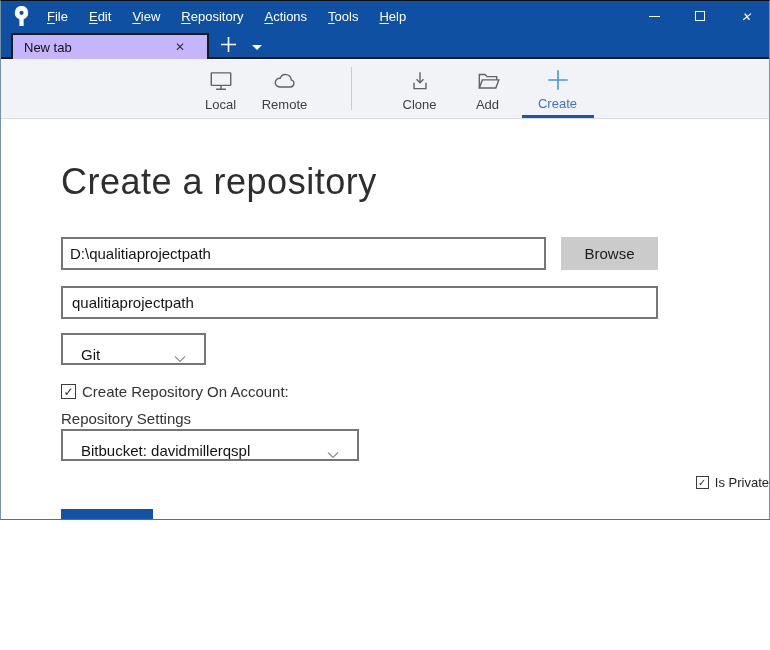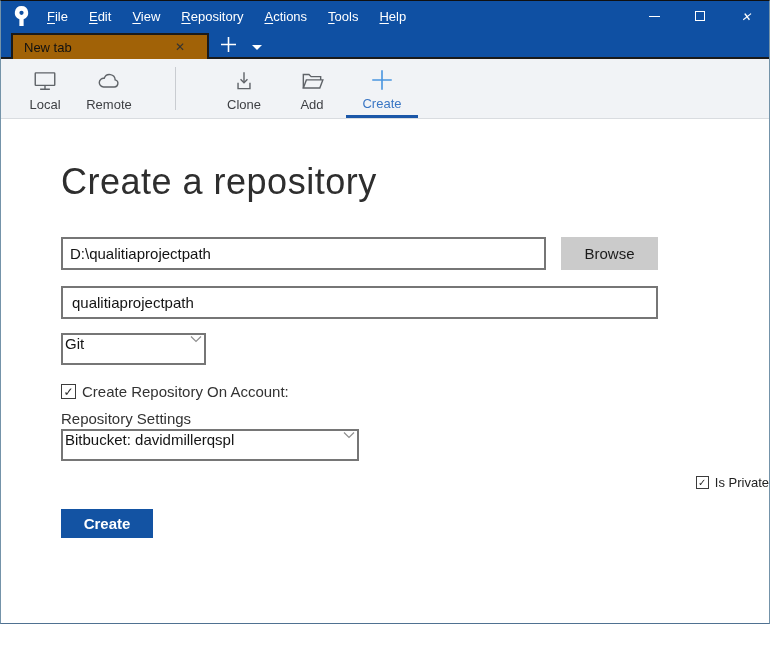--- a/index.html
+++ b/index.html
@@ -1,18 +1,18 @@
 <!DOCTYPE html>
 <html><head>
 <meta charset="utf-8">
 <style>
   * { box-sizing: border-box; margin: 0; padding: 0; }
   html,body { width:770px; height:650px; font-family:"Liberation Sans", sans-serif; }
   .window {
-    width:770px; height:624px;
+    width:770px; height:520px;
     border-left:1px solid #7493a9; border-right:1px solid #7493a9;
     border-bottom:1px solid #4f7191; border-top:1px solid #101010;
     display:flex; flex-direction:column; background:#fff; overflow:hidden;
   }
 
   
   .titlebar { height:30px; background:#0f50a3; display:flex; align-items:center; flex:0 0 auto; }
   .logo { margin-left:12px; width:17px; height:22px; display:flex; align-items:center; }
   .menubar { display:flex; margin-left:15px; column-gap:17px; }
   .menu-item { color:#fff; font-size:13px; cursor:default; padding:2px 2px; }
@@ -22,34 +22,34 @@
   .win-btn { width:46px; height:30px; display:flex; align-items:center; justify-content:center; }
   .ic-min { display:block; width:11px; height:1px; background:#fff; }
   .ic-max { display:block; width:10px; height:10px; border:1px solid #fff; }
   .ic-close::after { content:"\2715"; color:#fff; font-size:12px; }
 
   
   .tabbar { height:26px; background:#0f50a3; display:flex; align-items:flex-end; flex:0 0 auto; }
   .tabline { height:2px; background:#1a1a1a; flex:0 0 auto; }
   .tab {
     width:198px; height:26px; margin-left:10px; margin-bottom:-2px;
-    background:#a16207; border:2px solid #1a1a1a; border-bottom:none;
+    background:#c4b5fd; border:2px solid #1a1a1a; border-bottom:none;
     position:relative; z-index:2;
     display:flex; align-items:center; justify-content:space-between;
     padding:0 22px 0 11px; font-size:13px; color:#111;
   }
   .tab-close { font-size:12px; color:#333; cursor:default; }
   .tab-close::after { content:"\2715"; }
   .newtab-btn { margin-left:11px; margin-bottom:4px; display:flex; align-items:center; }
   .tab-dd { margin-left:15px; margin-bottom:7px; width:0; height:0;
     border-left:5px solid transparent; border-right:5px solid transparent; border-top:5px solid #fff; }
 
   
   .toolbar { height:60px; background:#f1f3f6; border-bottom:1px solid #d9dce0;
-    display:flex; align-items:stretch; padding-left:12px; flex:0 0 auto; }
+    display:flex; align-items:stretch; padding-left:12px; flex:0 0 auto;justify-content:center; }
   .tb-item { width:64px; display:flex; flex-direction:column; align-items:center;
     justify-content:center; gap:3px; padding-top:3px; }
   .tb-item .lbl { font-size:13px; color:#3d3f43; }
   .tb-item.wide { width:68px; }
   .tb-item.active { border-bottom:3px solid #1b57a8; padding-bottom:0; width:72px; }
   .tb-item.active .lbl { color:#3a76c4; }
   .tb-divider { width:1px; background:#c9ccd1; margin:8px 34px; }
   .tb-ico { width:26px; height:26px; }
 
   
@@ -61,21 +61,21 @@
     height:33px; border:2px solid #767676; background:#fff; color:#141414;
     font-size:15px; font-family:"Liberation Sans", sans-serif; padding:0 9px; outline:none;
   }
   .txt-input::placeholder { color:#9a9a9a; }
   .inp-path { width:485px;padding-left:7px; }
   .btn-browse { margin-left:15px; width:97px; height:33px; background:#cbcbcb; border:none;
     font-size:15px; color:#1b1b1b; font-family:"Liberation Sans", sans-serif; cursor:default; }
   .inp-name { margin:16px 0 0 60px; width:597px; display:block; }
 
   .select { margin-left:60px; height:32px; border:2px solid #767676; background:#fff;
-    display:flex; align-items:flex-start; justify-content:space-between; padding:0 2px; cursor:default; }
+    display:flex; align-items:flex-end; justify-content:space-between; padding:0 18px; cursor:default; }
   .sel-vcs { margin-top:14px; width:145px; }
   .sel-account { margin-top:2px; width:298px; }
   .select .sel-text { font-size:15px; color:#141414; }
   .chev { width:12px; height:8px; }
 
   .cb-row { margin-left:60px; display:flex; align-items:center; }
   .cb-row.first { margin-top:18px; }
   .cb-box { width:15px; height:15px; border:1px solid #3c3c3c; background:#fff;
     display:flex; align-items:center; justify-content:center; flex:0 0 auto; }
   .cb-box.checked::after { content:"\2713"; font-size:12px; color:#2b2b2b; line-height:1; }

